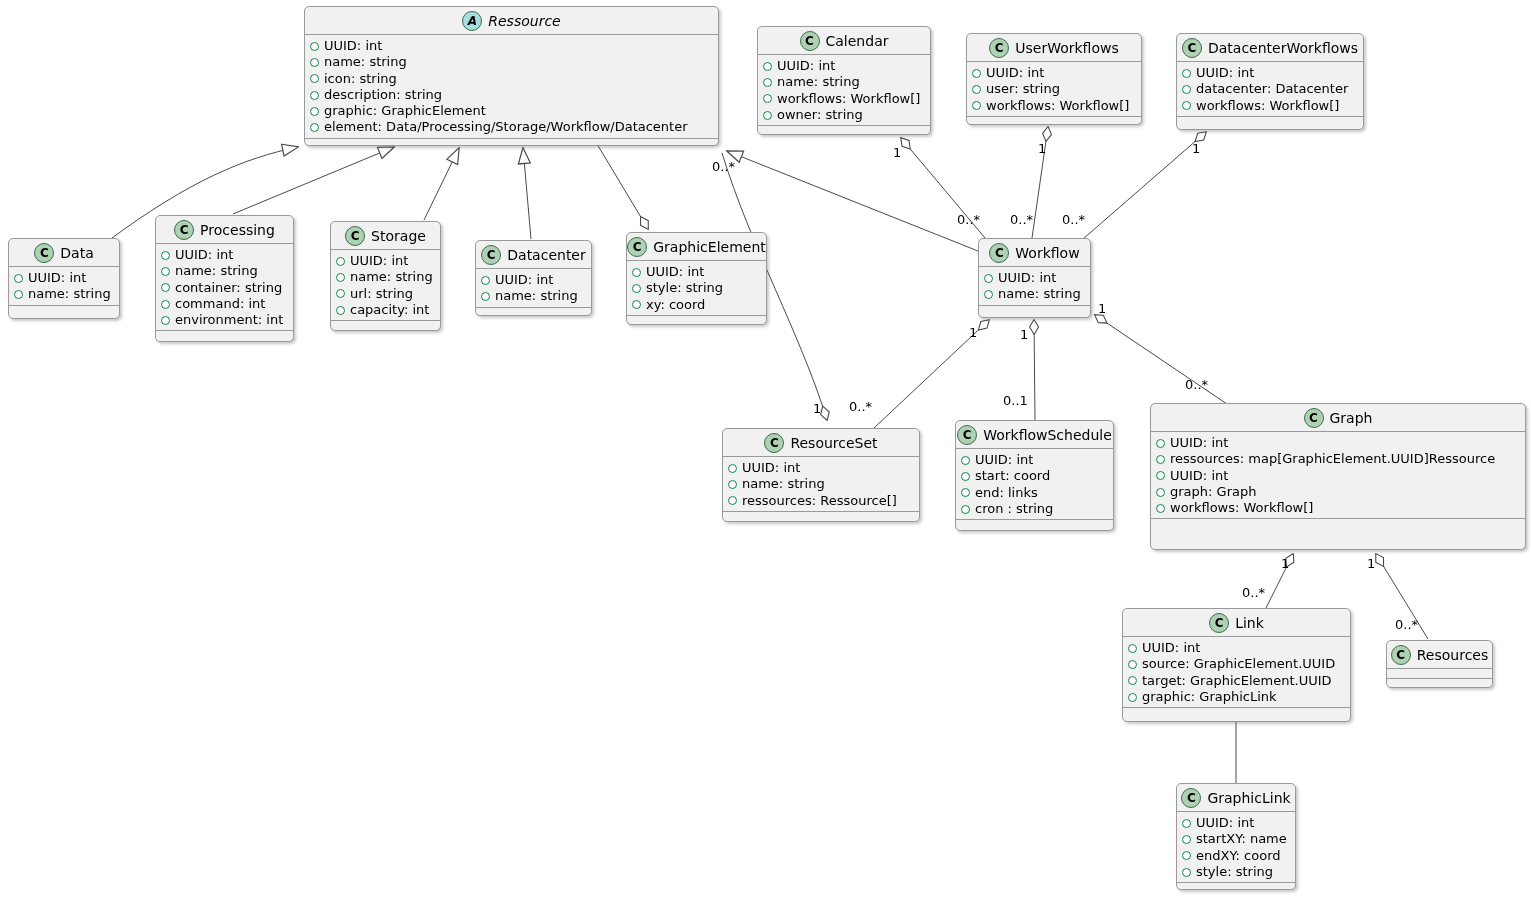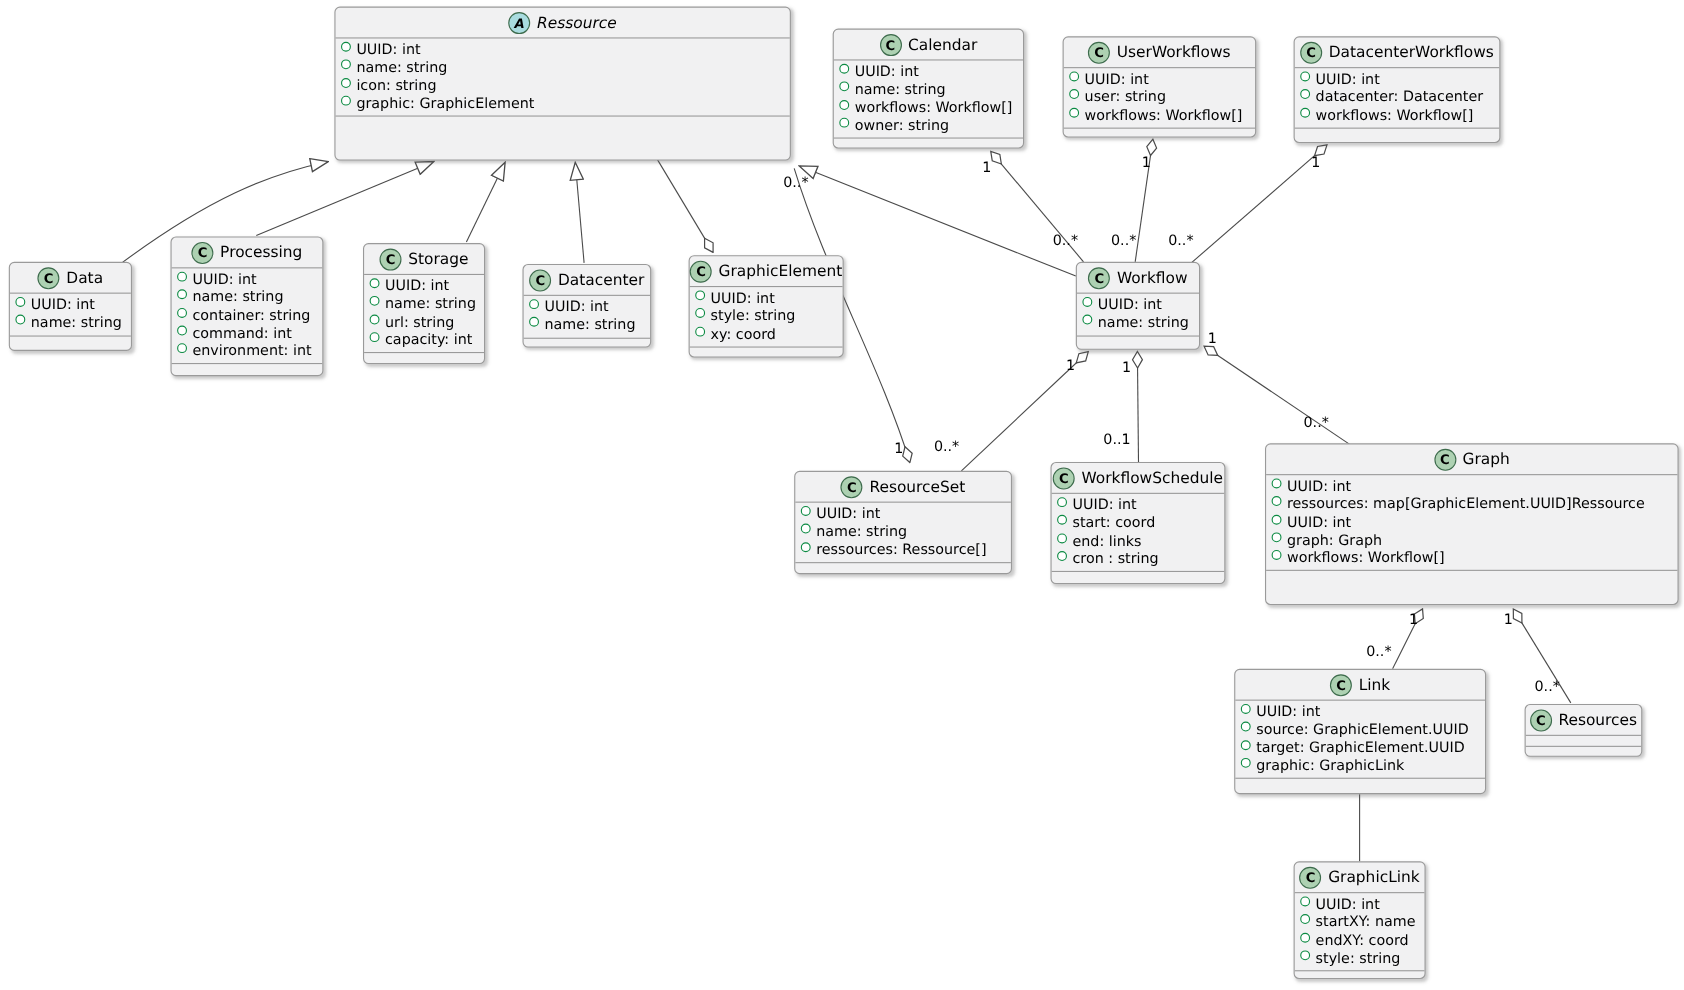--- a/index.html
+++ b/index.html
@@ -11,21 +11,21 @@
        box-shadow:2px 2px 3px rgba(100,100,100,0.35);box-sizing:border-box;}
   .cls-header{height:27px;min-height:27px;display:flex;align-items:center;justify-content:center;
        gap:6px;border-bottom:1px solid #9a9a9a;font-size:14px;padding:0 6px;}
   .cls-header .title{white-space:nowrap;text-align:center;}
   .cls.abstract .title{font-style:italic;}
   .badge{width:18px;height:18px;min-width:18px;border-radius:50%;display:flex;align-items:center;
        justify-content:center;font-size:12px;font-weight:bold;border:1px solid #3d6b4c;}
   .badge.c{background:#ADD1B2;}
   .badge.a{background:#A9DCDF;font-style:italic;}
   .cls-attrs{padding:3px 6px 2px 5px;display:flex;flex-direction:column;}
-  .attr-row{display:flex;gap:5px;line-height:16.3px;font-size:13px;white-space:nowrap;}
+  .attr-row{display:flex;align-items:center;gap:5px;line-height:16.3px;font-size:13px;white-space:nowrap;}
   .field-icon{width:7px;height:7px;min-width:7px;border:1.5px solid #0B8A42;border-radius:50%;
        background:#fff;display:inline-block;}
   .cls-footer{flex:1;min-height:7px;border-top:1px solid #9a9a9a;}
   .strip{height:9px;border-top:1px solid #9a9a9a;}
   .strip:first-of-type{border-top:none;}
   .mult{position:absolute;z-index:2;font-size:13px;line-height:13px;white-space:nowrap;}
 </style>
 </head>
 <body>
 
@@ -73,21 +73,29 @@
         <div class="attr-row">
           <span class="field-icon"></span>
           <span>name: string</span>
         </div>
         <div class="attr-row">
           <span class="field-icon"></span>
           <span>icon: string</span>
         </div>
         <div class="attr-row">
           <span class="field-icon"></span>
+          <span>description: string</span>
+        </div>
+        <div class="attr-row">
+          <span class="field-icon"></span>
           <span>graphic: GraphicElement</span>
+        </div>
+        <div class="attr-row">
+          <span class="field-icon"></span>
+          <span>element: Data/Processing/Storage/Workflow/Datacenter</span>
         </div>
       </div>
     <div class="cls-footer"></div>
   </div>
 
   <div class="cls" style="left:757px;top:26px;width:174px;height:109px;">
     <div class="cls-header">
       <span class="badge c">C</span>
       <span class="title">Calendar</span>
     </div>

